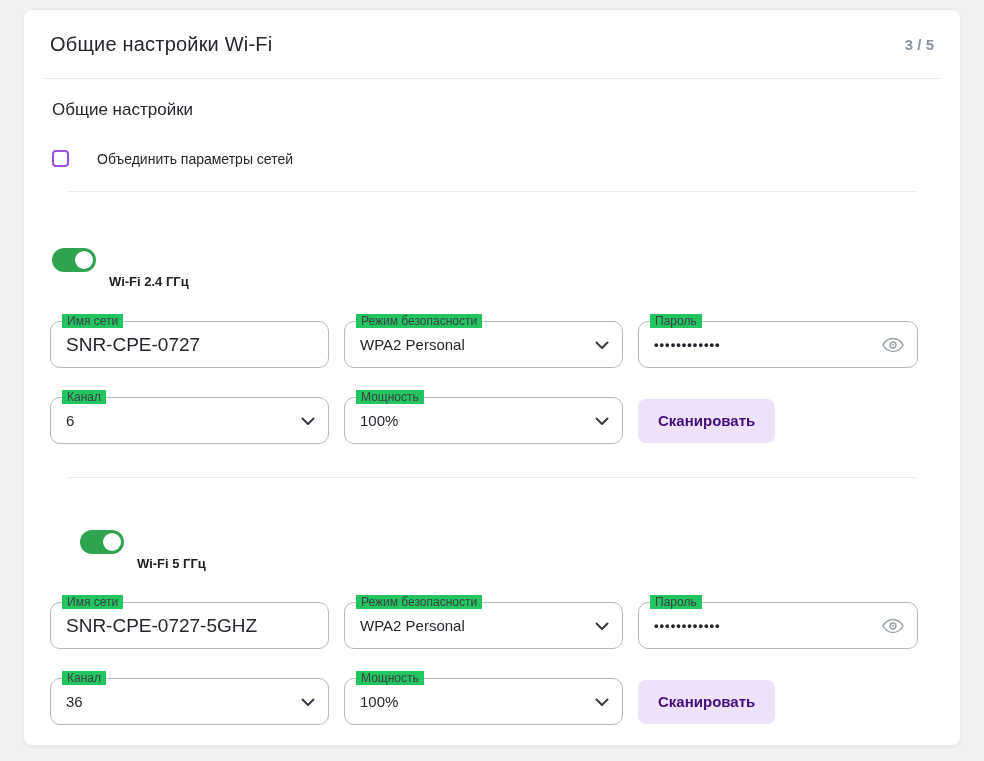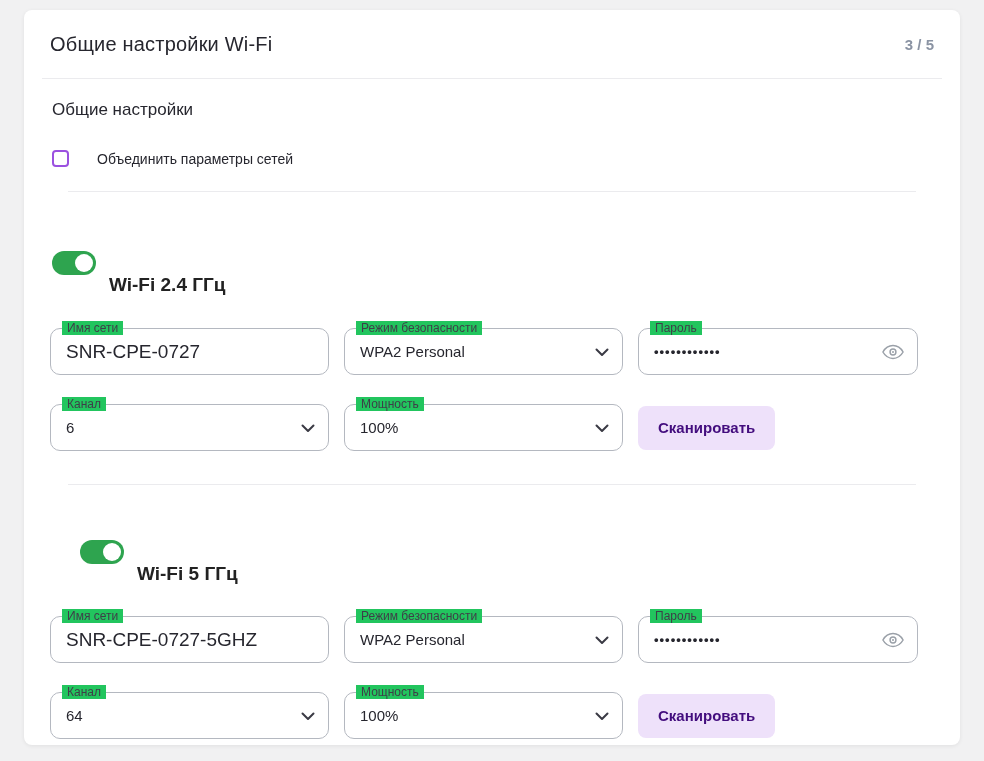--- a/index.html
+++ b/index.html
@@ -37,21 +37,21 @@
   .divider.d1{margin-top:24px;}
   .toggle-row{display:flex;align-items:center;gap:13px;margin:38px 0 0 2px;}
   .toggle-row.second{margin-top:34px;padding-left:28px;}
   .toggle{
     width:44px;height:24px;border-radius:12px;background:var(--toggle-green);
     position:relative;cursor:pointer;flex:0 0 auto;
   }
   .toggle .knob{
     position:absolute;right:3px;top:3px;width:18px;height:18px;border-radius:50%;background:#fff;
   }
-  .toggle-label{font-size:19px;font-weight:700;color:#222;margin-top:44px;}
+  .toggle-label{font-size:13px;font-weight:700;color:#222;margin-top:44px;}
   .grid{
     display:grid;grid-template-columns:279px 279px 280px;column-gap:15px;
     margin-top:32px;
   }
   .grid.row2{margin-top:29px;}
   .grid.tight{margin-top:31px;}
   .field{
     position:relative;height:47px;border:1px solid var(--field-border);border-radius:10px;
     background:#fff;display:flex;align-items:center;
   }
@@ -196,21 +196,21 @@
               <circle cx="12" cy="8" r="3.2" fill="none" stroke="#9aa0a8" stroke-width="1.6"></circle>
               <circle cx="12" cy="8" r="1.1" fill="#9aa0a8"></circle>
             </svg>
         </span>
       </div>
     </div>
 
     <div class="grid row2">
       <div class="field select">
         <span class="flabel">Канал</span>
-        <span class="fvalue">64</span>
+        <span class="fvalue">36</span>
         <span class="chevron">
           <svg width="14" height="9" viewBox="0 0 14 9">
               <polyline points="1.5,1.5 7,7 12.5,1.5" fill="none" stroke="#3a3a44" stroke-width="2" stroke-linecap="round" stroke-linejoin="round"></polyline>
             </svg>
         </span>
       </div>
       <div class="field select">
         <span class="flabel">Мощность</span>
         <span class="fvalue">100%</span>
         <span class="chevron">

